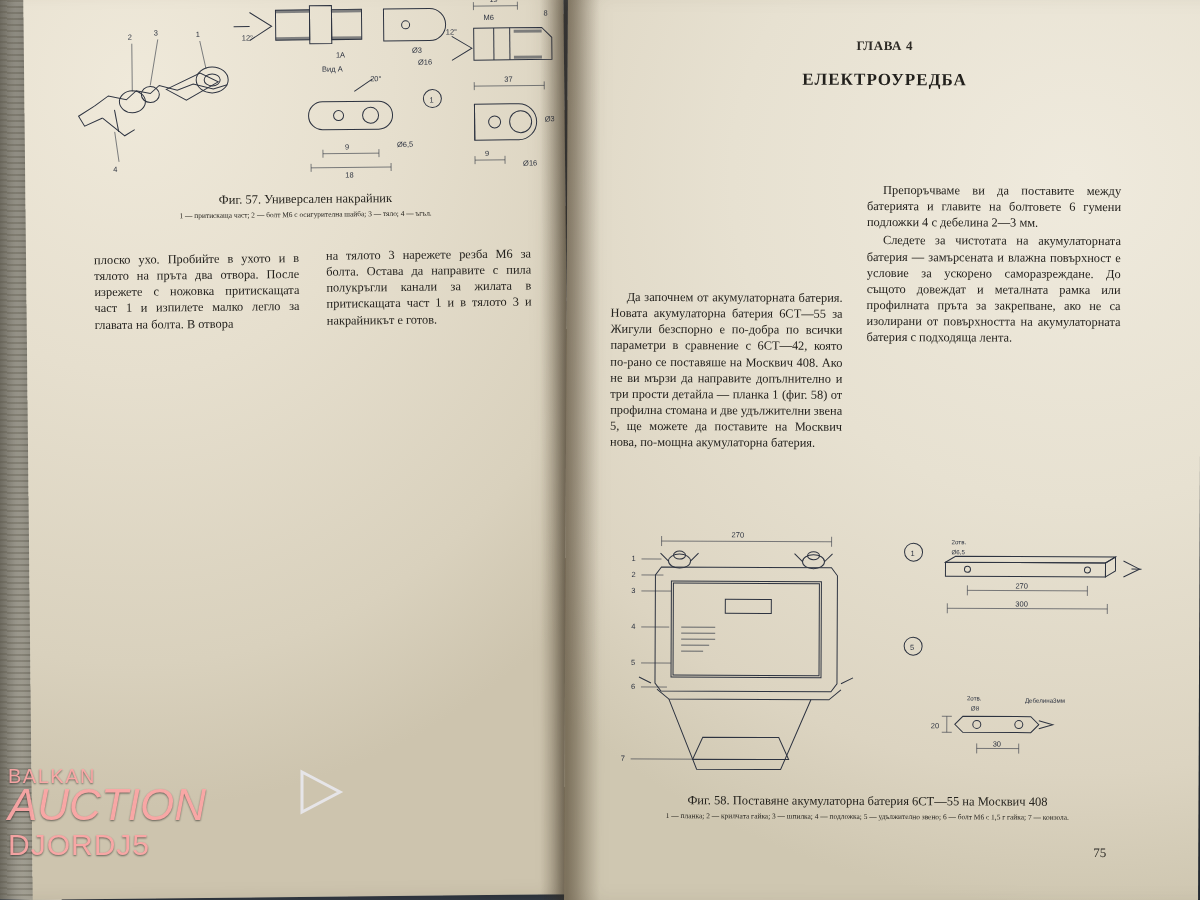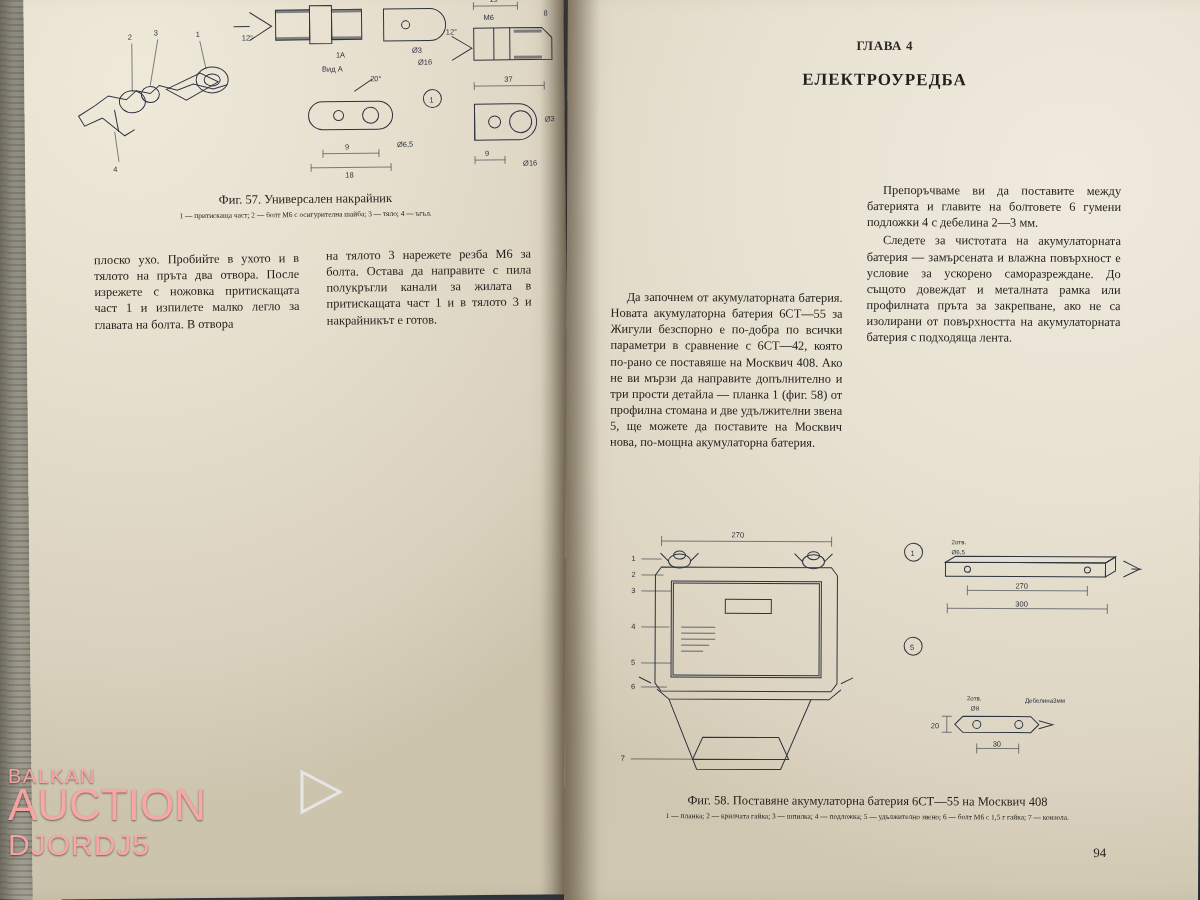--- a/index.html
+++ b/index.html
@@ -67,21 +67,21 @@
   .dim{stroke:#2d3340;fill:none;stroke-width:.6;}
   .lbl{font-family:"Liberation Sans",sans-serif;font-size:7.5px;fill:#2d3340;}
   .lbl-s{font-family:"Liberation Sans",sans-serif;font-size:6.2px;fill:#2d3340;}
   .hatch{fill:#2d3340;opacity:.55;}
 
   
   .wm{position:absolute;left:8px;bottom:20px;width:420px;color:#fca5a5;
       font-family:"Liberation Sans",sans-serif;opacity:.92;
       text-shadow:0 1px 2px rgba(0,0,0,.55);pointer-events:none;}
   .wm .w1{font-size:20px;letter-spacing:1.5px;}
-  .wm .w2{font-size:44px;line-height:.95;margin-top:-4px;}
+  .wm .w2{font-size:44px;line-height:.95;margin-top:-4px;font-style:italic;}
   .wm .w3{font-size:30px;letter-spacing:1px;margin-top:2px;}
   .wm .play{display:inline-block;vertical-align:middle;margin-left:10px;}
 </style>
 </head>
 <body>
 
 <div id="stage">
   <div class="bg"></div>
   <div class="edges"></div>
 
@@ -342,21 +342,21 @@
           <text class="lbl" x="336" y="204">20</text>
           <text class="lbl" x="398" y="222">30</text>
         </svg>
       </div>
 
       <div class="figcap" style="left:20px;top:800px;width:566px;">
         <div class="t">Фиг. 58. Поставяне акумулаторна батерия 6СТ—55 на Москвич 408</div>
         <div class="s">1 — планка; 2 — крилчата гайка; 3 — шпилка; 4 — подложка; 5 — удължително звено; 6 — болт М6 с 1,5 г гайка; 7 — конзола.</div>
       </div>
 
-      <div class="pagenum">94</div>
+      <div class="pagenum">75</div>
     </div>
   </div>
 
   <div class="gutter"></div>
 
   <div class="wm">
     <div class="w1">BALKAN</div>
     <div class="w2">AUCTION</div>
     <div class="w3">DJORDJ5</div>
     <svg class="play" width="0" height="0"></svg>

